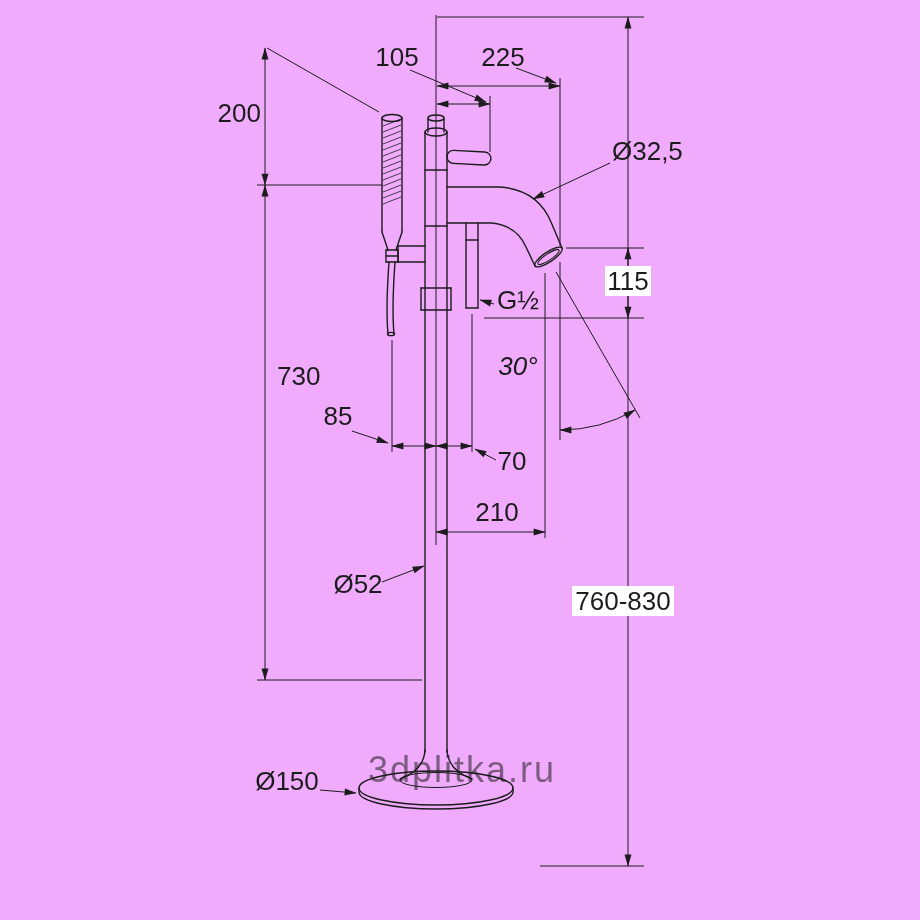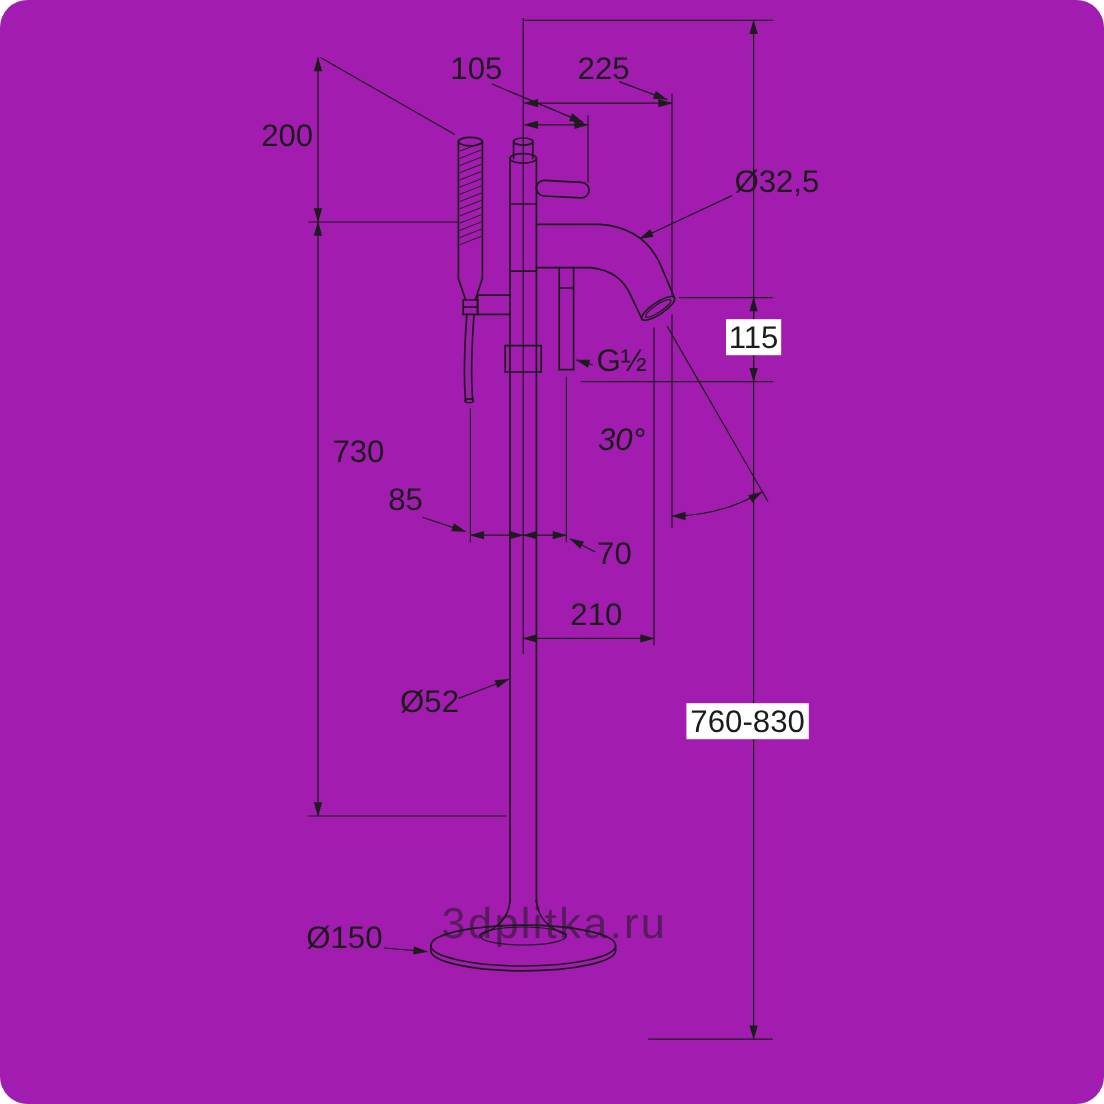--- a/index.html
+++ b/index.html
@@ -1,16 +1,16 @@
 <!DOCTYPE html>
 <html><head>
 <meta charset="utf-8">
 <style>
   html,body{margin:0;padding:0;background:#fff;}
-  .stage{position:relative;width:920px;height:920px;background:#a21caf;overflow:hidden;border-radius:23px;}
+  .stage{position:relative;width:920px;height:920px;background:#f0abfc;overflow:hidden;}
   svg{position:absolute;left:0;top:0;}
   .ln{stroke:#1c1c1c;stroke-width:1.4;fill:none;stroke-linecap:round;stroke-linejoin:round;}
   .th{stroke:#1c1c1c;stroke-width:1;fill:none;}
   .hatch{stroke:#1c1c1c;stroke-width:0.8;fill:none;}
   .mask{fill:#ffffff;stroke:none;}
   text{font-family:"Liberation Sans","DejaVu Sans",sans-serif;font-size:26px;fill:#1c1c1c;}
   .dimtxt{font-size:26px;}
   .ital{font-style:italic;}
   .wm{font-size:36px;letter-spacing:2px;opacity:0.55;}
 </style>

